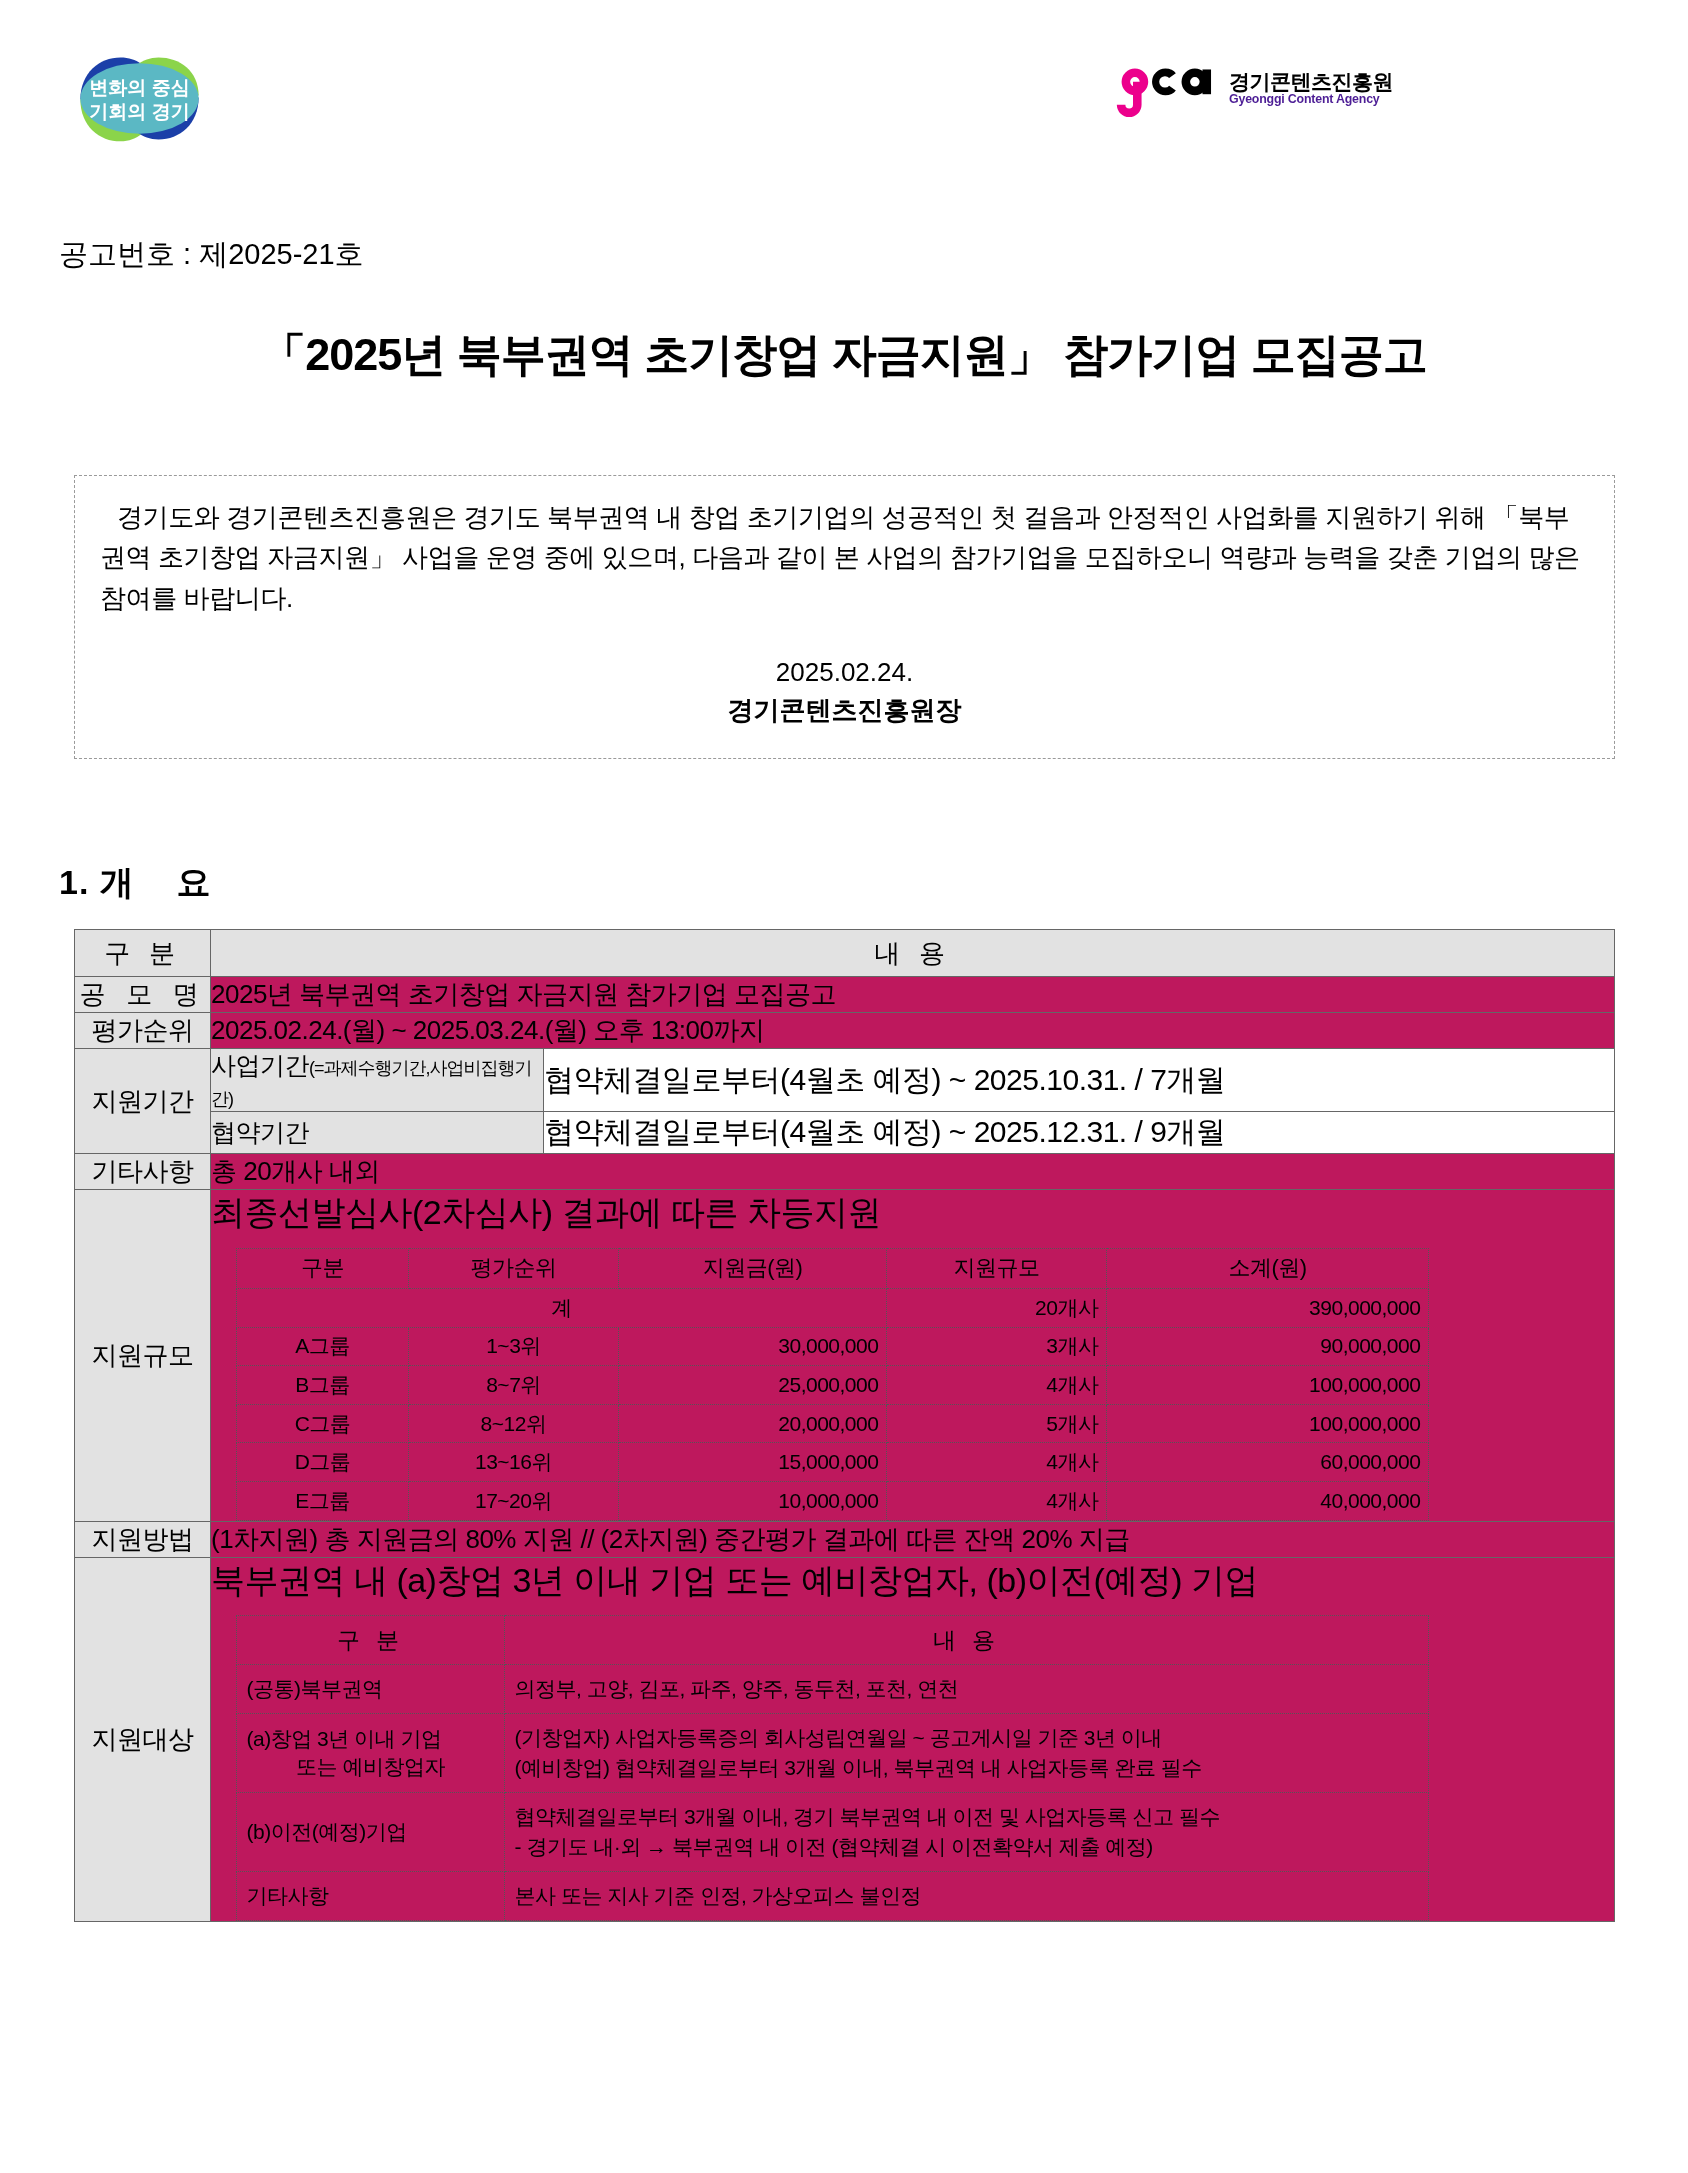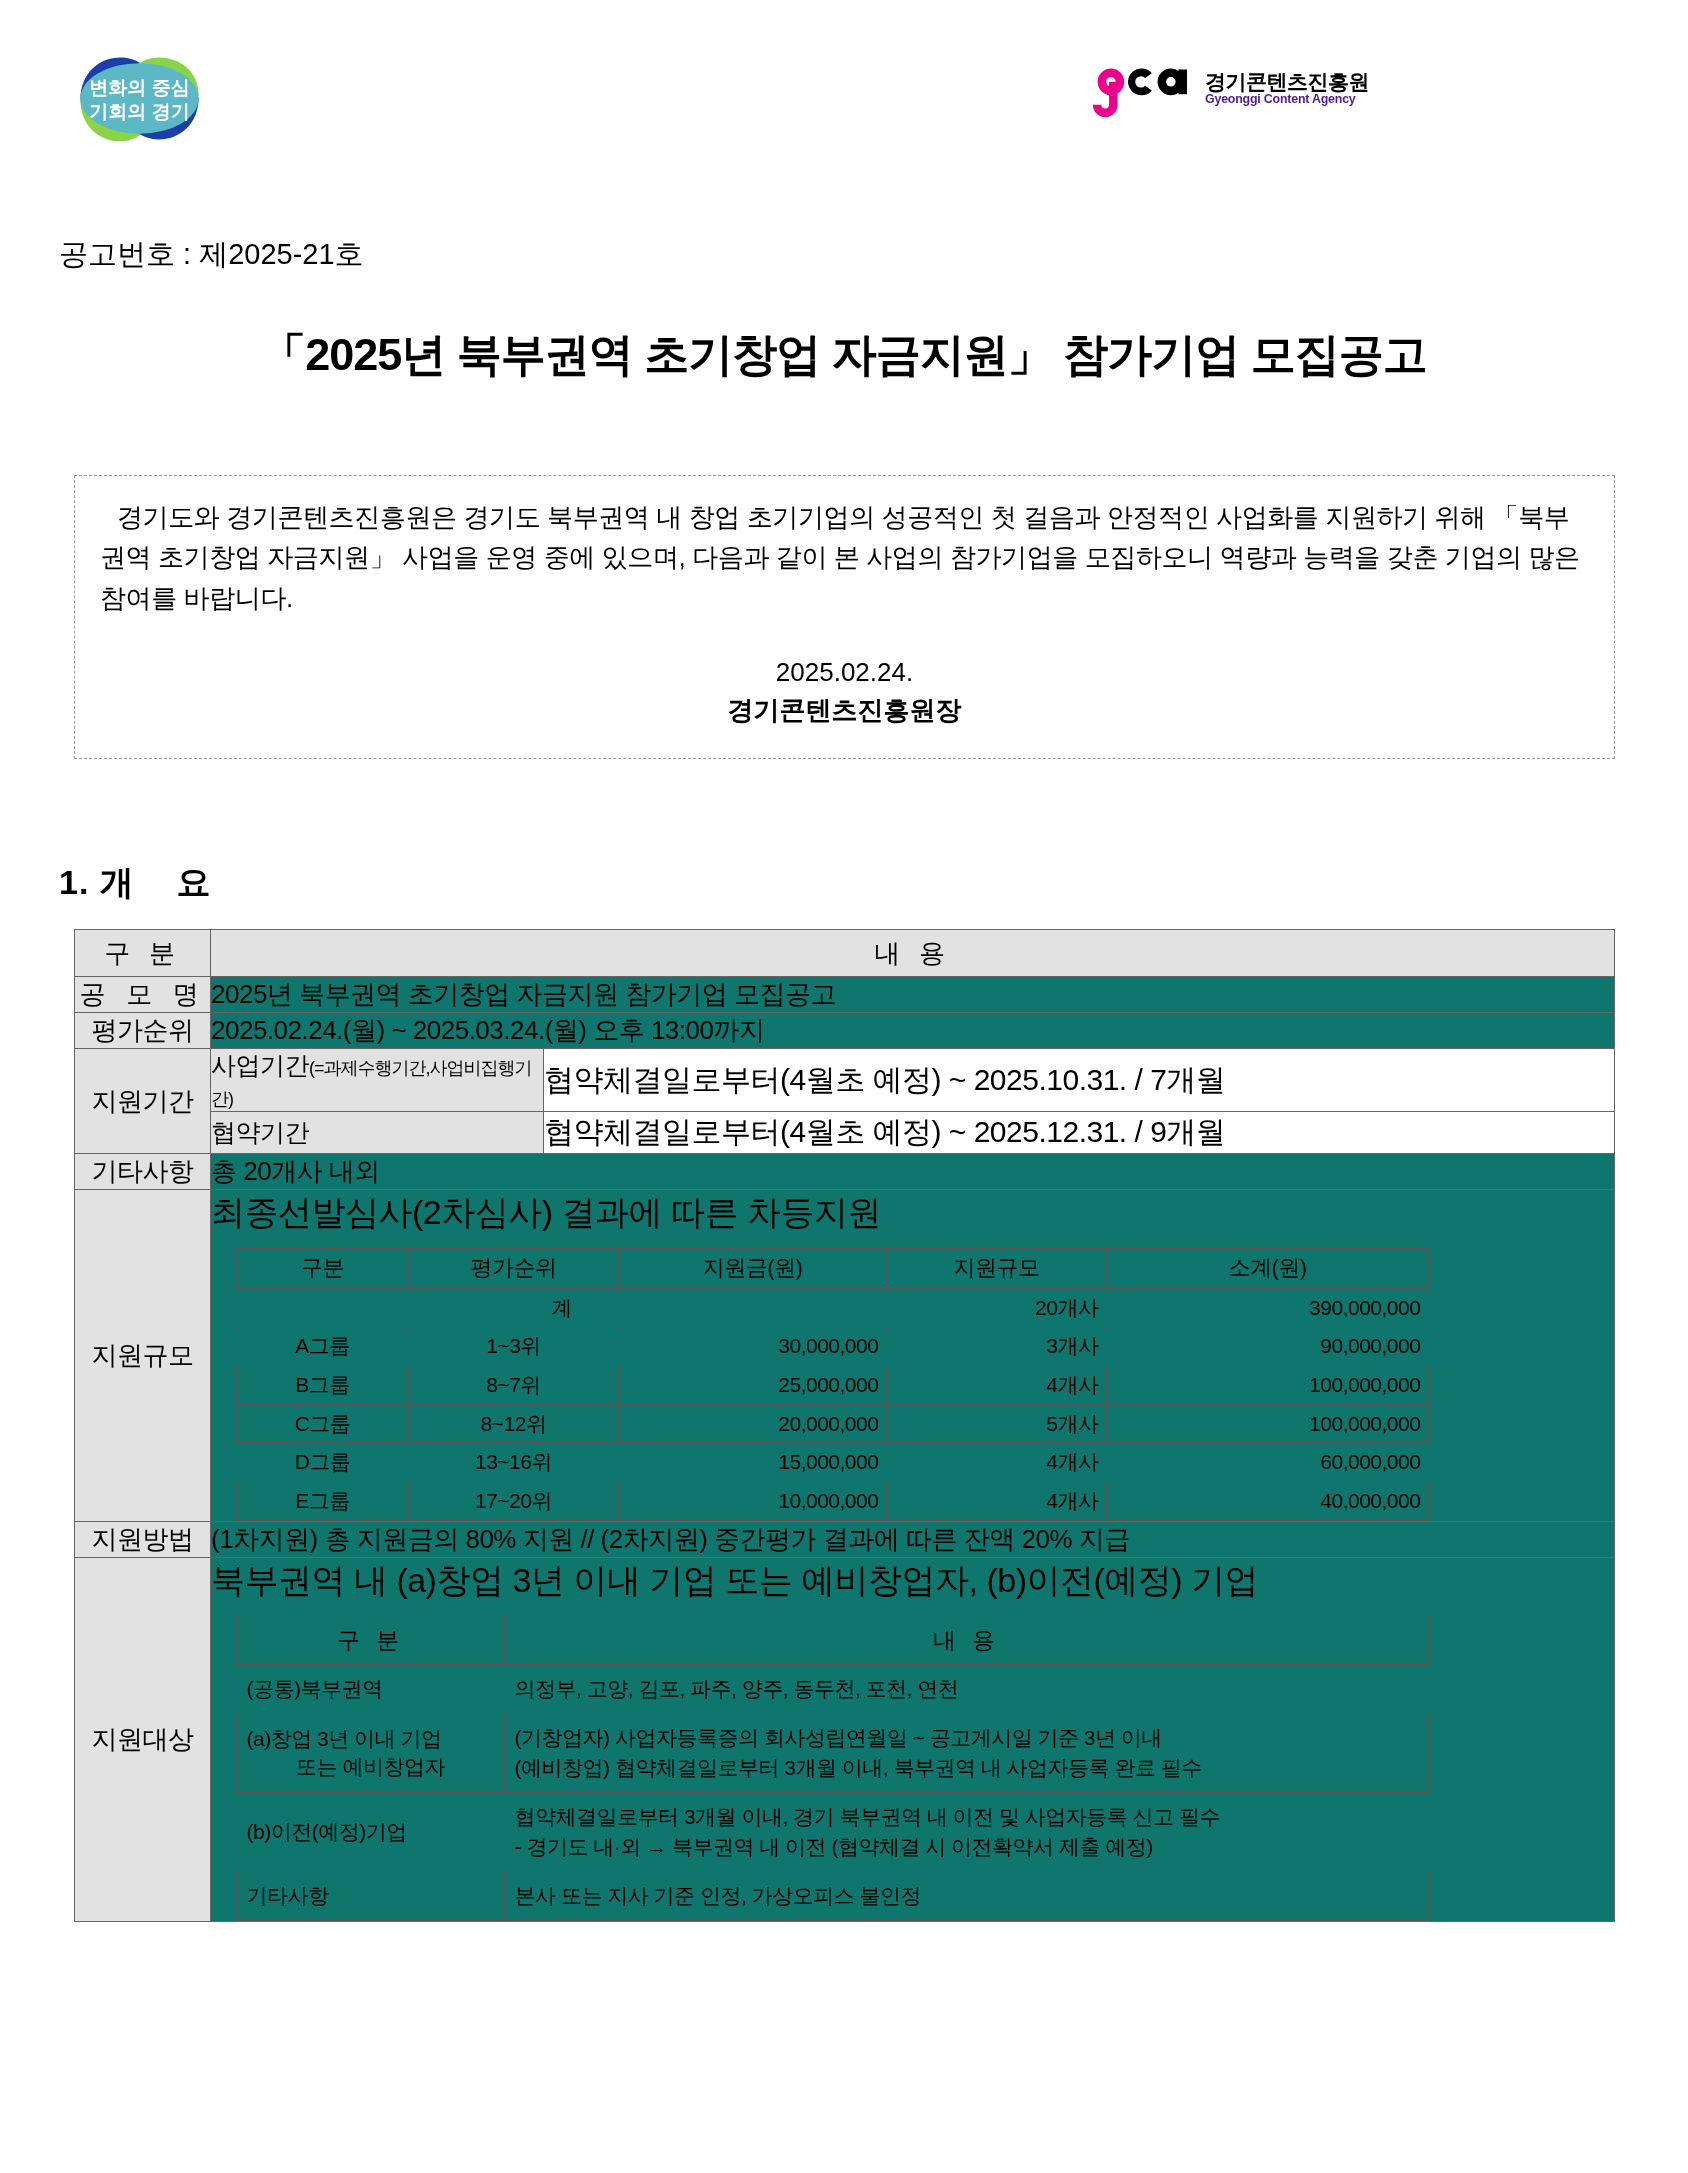--- a/index.html
+++ b/index.html
@@ -22,20 +22,21 @@
     padding: 0;
   }
 
   
   .header-row {
     position: absolute;
     top: 46px;
     left: 0;
     width: 1424px;
     height: 105px;
+    padding-left: 24px;
   }
   .gg-logo {
     position: absolute;
     left: 59px;
     top: 0;
     width: 161px;
     height: 103px;
   }
   .gg-logo svg { display: block; }
 
@@ -160,21 +161,21 @@
   }
   .lbl {
     background: #e2e2e2;
     text-align: center;
     font-size: 26px;
     letter-spacing: -0.5px;
     width: 136px;
   }
   .lbl-sp { letter-spacing: 6.7px; padding-left: 6.7px; }
   .val {
-    background: #0f766e;
+    background: #be185d;
     padding: 13.4px 9.6px 13.4px 13.4px;
     font-size: 26px;
     letter-spacing: -0.5px;
   }
   .sublbl {
     background: #e2e2e2;
     padding: 9.6px 7.6px 9.6px 9.6px;
     font-size: 25px;
     letter-spacing: -0.5px;
     width: 333px;

